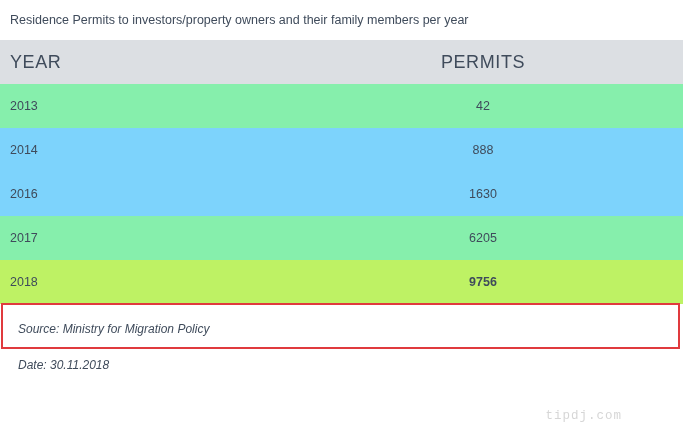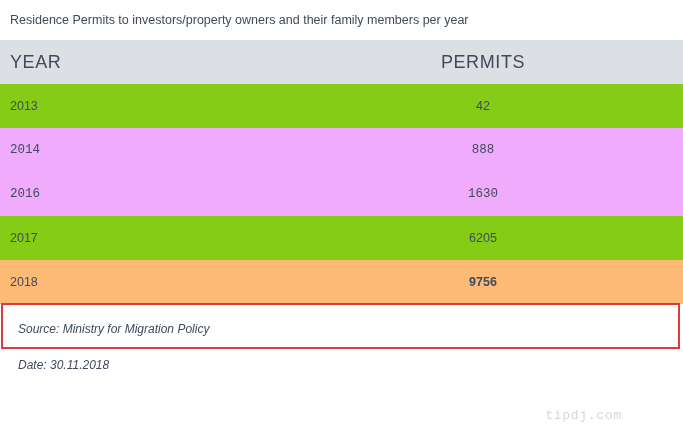--- a/index.html
+++ b/index.html
@@ -52,28 +52,27 @@
   }
   thead tr {
     background: #dcdfe3;
   }
   thead th {
     font-size: 18px;
     letter-spacing: 0.6px;
     color: #47525f;
   }
   tbody tr.even {
-    background: #84cc16;
+    background: #86efac;
   }
   tbody tr.odd {
-    background: #f0abfc;
-    font-family: Liberation Mono, monospace;
+    background: #7dd3fc;
   }
   tbody tr.highlight {
-    background: #fdba74;
+    background: #bef264;
   }
   tbody tr.highlight td {
     font-weight: normal;
   }
   tbody tr.highlight td.permits {
     font-weight: bold;
   }
   .highlight-box {
     position: absolute;
     left: 1px;

